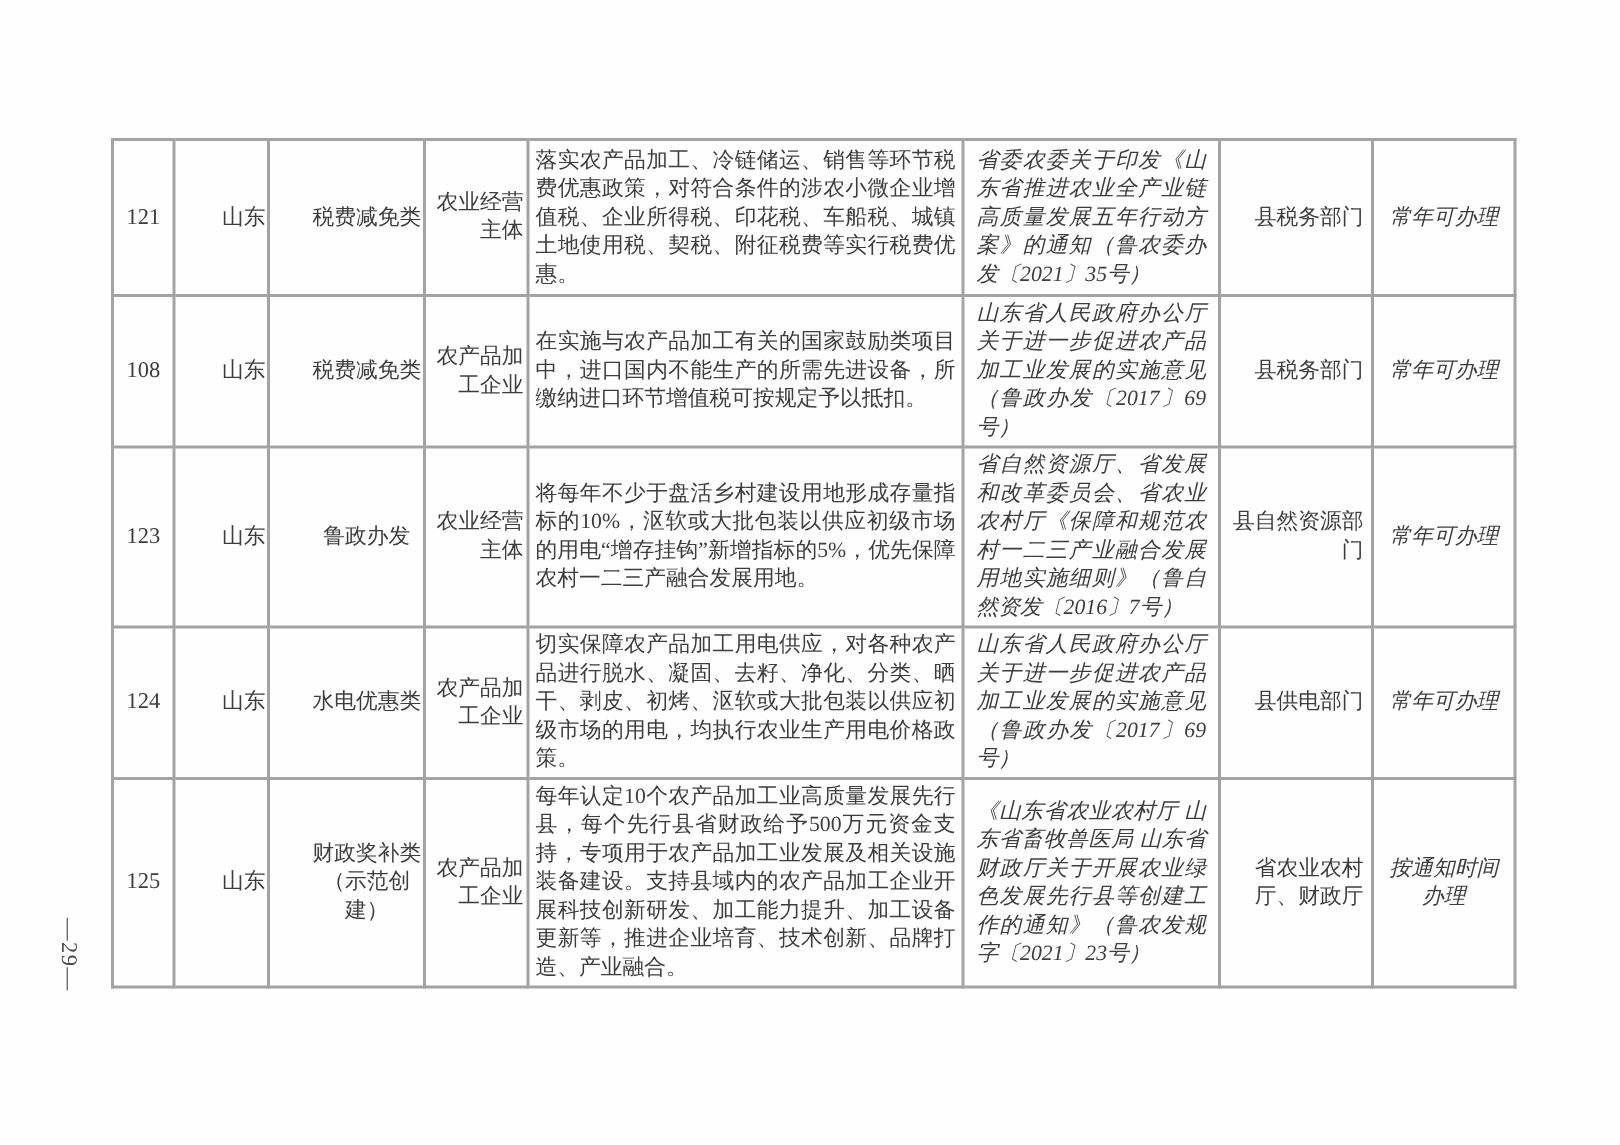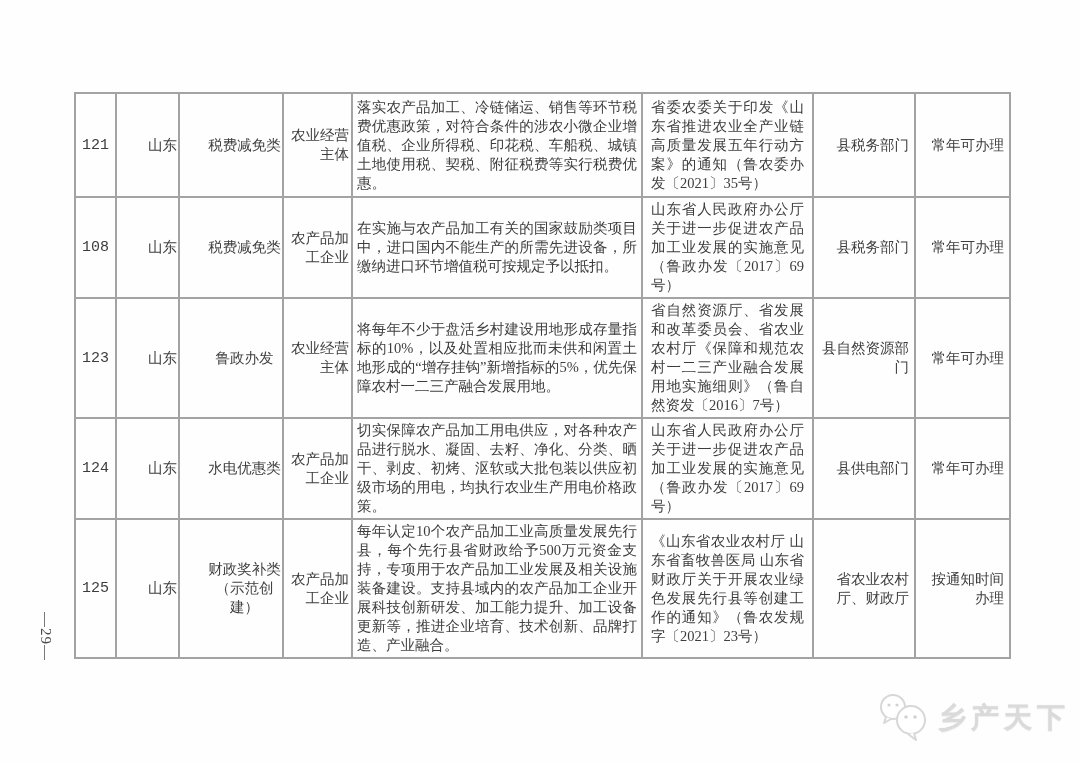--- a/index.html
+++ b/index.html
@@ -28,28 +28,28 @@
     table-layout: fixed;
     color: #3d3d3d;
     font-size: 14.5px;
     line-height: 19px;
   }
   table.policy td {
     border: 2px solid #a3a3a3;
     vertical-align: middle;
     overflow: hidden;
   }
-  td.c-no   { text-align: center; font-size: 15px; font-family: Liberation Mono, monospace; }
+  td.c-no   { text-align: center; font-size: 15px; }
   td.c-prov { text-align: right; }
   td.c-cat  { text-align: center; white-space: pre-line; padding-left: 28px; }
   td.c-subj { text-align: right; padding: 15px 2px; }
   td.c-content { text-align: justify; padding: 2px 4px; }
-  td.c-basis   { text-align: justify; padding: 2px 8px; }
+  td.c-basis   { text-align: justify; padding: 2px 8px; font-style: italic; }
   td.c-dept { text-align: right; padding: 2px 5px; }
-  td.c-time { text-align: right; padding: 18px 5px; }
+  td.c-time { text-align: center; padding: 18px 5px; font-style: italic; }
 
   
   .page-number {
     position: absolute;
     left: 16px;
     top: 628px;
     width: 58px;
     text-align: center;
     transform: rotate(90deg);
     font-size: 15px;
@@ -112,21 +112,21 @@
         <td class="c-content">在实施与农产品加工有关的国家鼓励类项目中，进口国内不能生产的所需先进设备，所缴纳进口环节增值税可按规定予以抵扣。</td>
         <td class="c-basis">山东省人民政府办公厅关于进一步促进农产品加工业发展的实施意见（鲁政办发〔2017〕69号）</td>
         <td class="c-dept">县税务部门</td>
         <td class="c-time">常年可办理</td>
       </tr>
       <tr style="height:99px">
         <td class="c-no">123</td>
         <td class="c-prov">山东</td>
         <td class="c-cat">鲁政办发</td>
         <td class="c-subj">农业经营主体</td>
-        <td class="c-content">将每年不少于盘活乡村建设用地形成存量指标的10%，以及处置相应批而未供和闲置土地形成的“增存挂钩”新增指标的5%，优先保障农村一二三产融合发展用地。</td>
+        <td class="c-content">将每年不少于盘活乡村建设用地形成存量指标的10%，沤软或大批包装以供应初级市场的用电“增存挂钩”新增指标的5%，优先保障农村一二三产融合发展用地。</td>
         <td class="c-basis">省自然资源厅、省发展和改革委员会、省农业农村厅《保障和规范农村一二三产业融合发展用地实施细则》（鲁自然资发〔2016〕7号）</td>
         <td class="c-dept">县自然资源部门</td>
         <td class="c-time">常年可办理</td>
       </tr>
       <tr style="height:91px">
         <td class="c-no">124</td>
         <td class="c-prov">山东</td>
         <td class="c-cat">水电优惠类</td>
         <td class="c-subj">农产品加工企业</td>
         <td class="c-content">切实保障农产品加工用电供应，对各种农产品进行脱水、凝固、去籽、净化、分类、晒干、剥皮、初烤、沤软或大批包装以供应初级市场的用电，均执行农业生产用电价格政策。</td>
@@ -143,29 +143,14 @@
         <td class="c-content">每年认定10个农产品加工业高质量发展先行县，每个先行县省财政给予500万元资金支持，专项用于农产品加工业发展及相关设施装备建设。支持县域内的农产品加工企业开展科技创新研发、加工能力提升、加工设备更新等，推进企业培育、技术创新、品牌打造、产业融合。</td>
         <td class="c-basis">《山东省农业农村厅 山东省畜牧兽医局 山东省财政厅关于开展农业绿色发展先行县等创建工作的通知》（鲁农发规字〔2021〕23号）</td>
         <td class="c-dept">省农业农村厅、财政厅</td>
         <td class="c-time">按通知时间办理</td>
       </tr>
     </tbody>
   </table>
 
   <div class="page-number">—29—</div>
 
-  <div class="watermark">
-    <svg class="bubbles" viewBox="0 0 56 56">
-
-      <circle cx="17" cy="17" r="12" fill="#ffffff" stroke="#d7d7d7" stroke-width="2"></circle>
-      <path d="M10 27 L8 33 L15 29" fill="#ffffff" stroke="#d7d7d7" stroke-width="2" stroke-linejoin="round"></path>
-      <circle cx="13" cy="15" r="1.6" fill="#d2d2d2"></circle>
-      <circle cx="21" cy="15" r="1.6" fill="#d2d2d2"></circle>
-
-      <circle cx="35" cy="30" r="14" fill="#ffffff" stroke="#d7d7d7" stroke-width="2"></circle>
-      <path d="M38 43 L40 50 L32 44" fill="#ffffff" stroke="#d7d7d7" stroke-width="2" stroke-linejoin="round"></path>
-      <circle cx="30" cy="27" r="1.8" fill="#d2d2d2"></circle>
-      <circle cx="39" cy="27" r="1.8" fill="#d2d2d2"></circle>
-    </svg>
-    <span class="wm-text">乡产天下</span>
-  </div>
 
 </div>
 
 </body></html>

